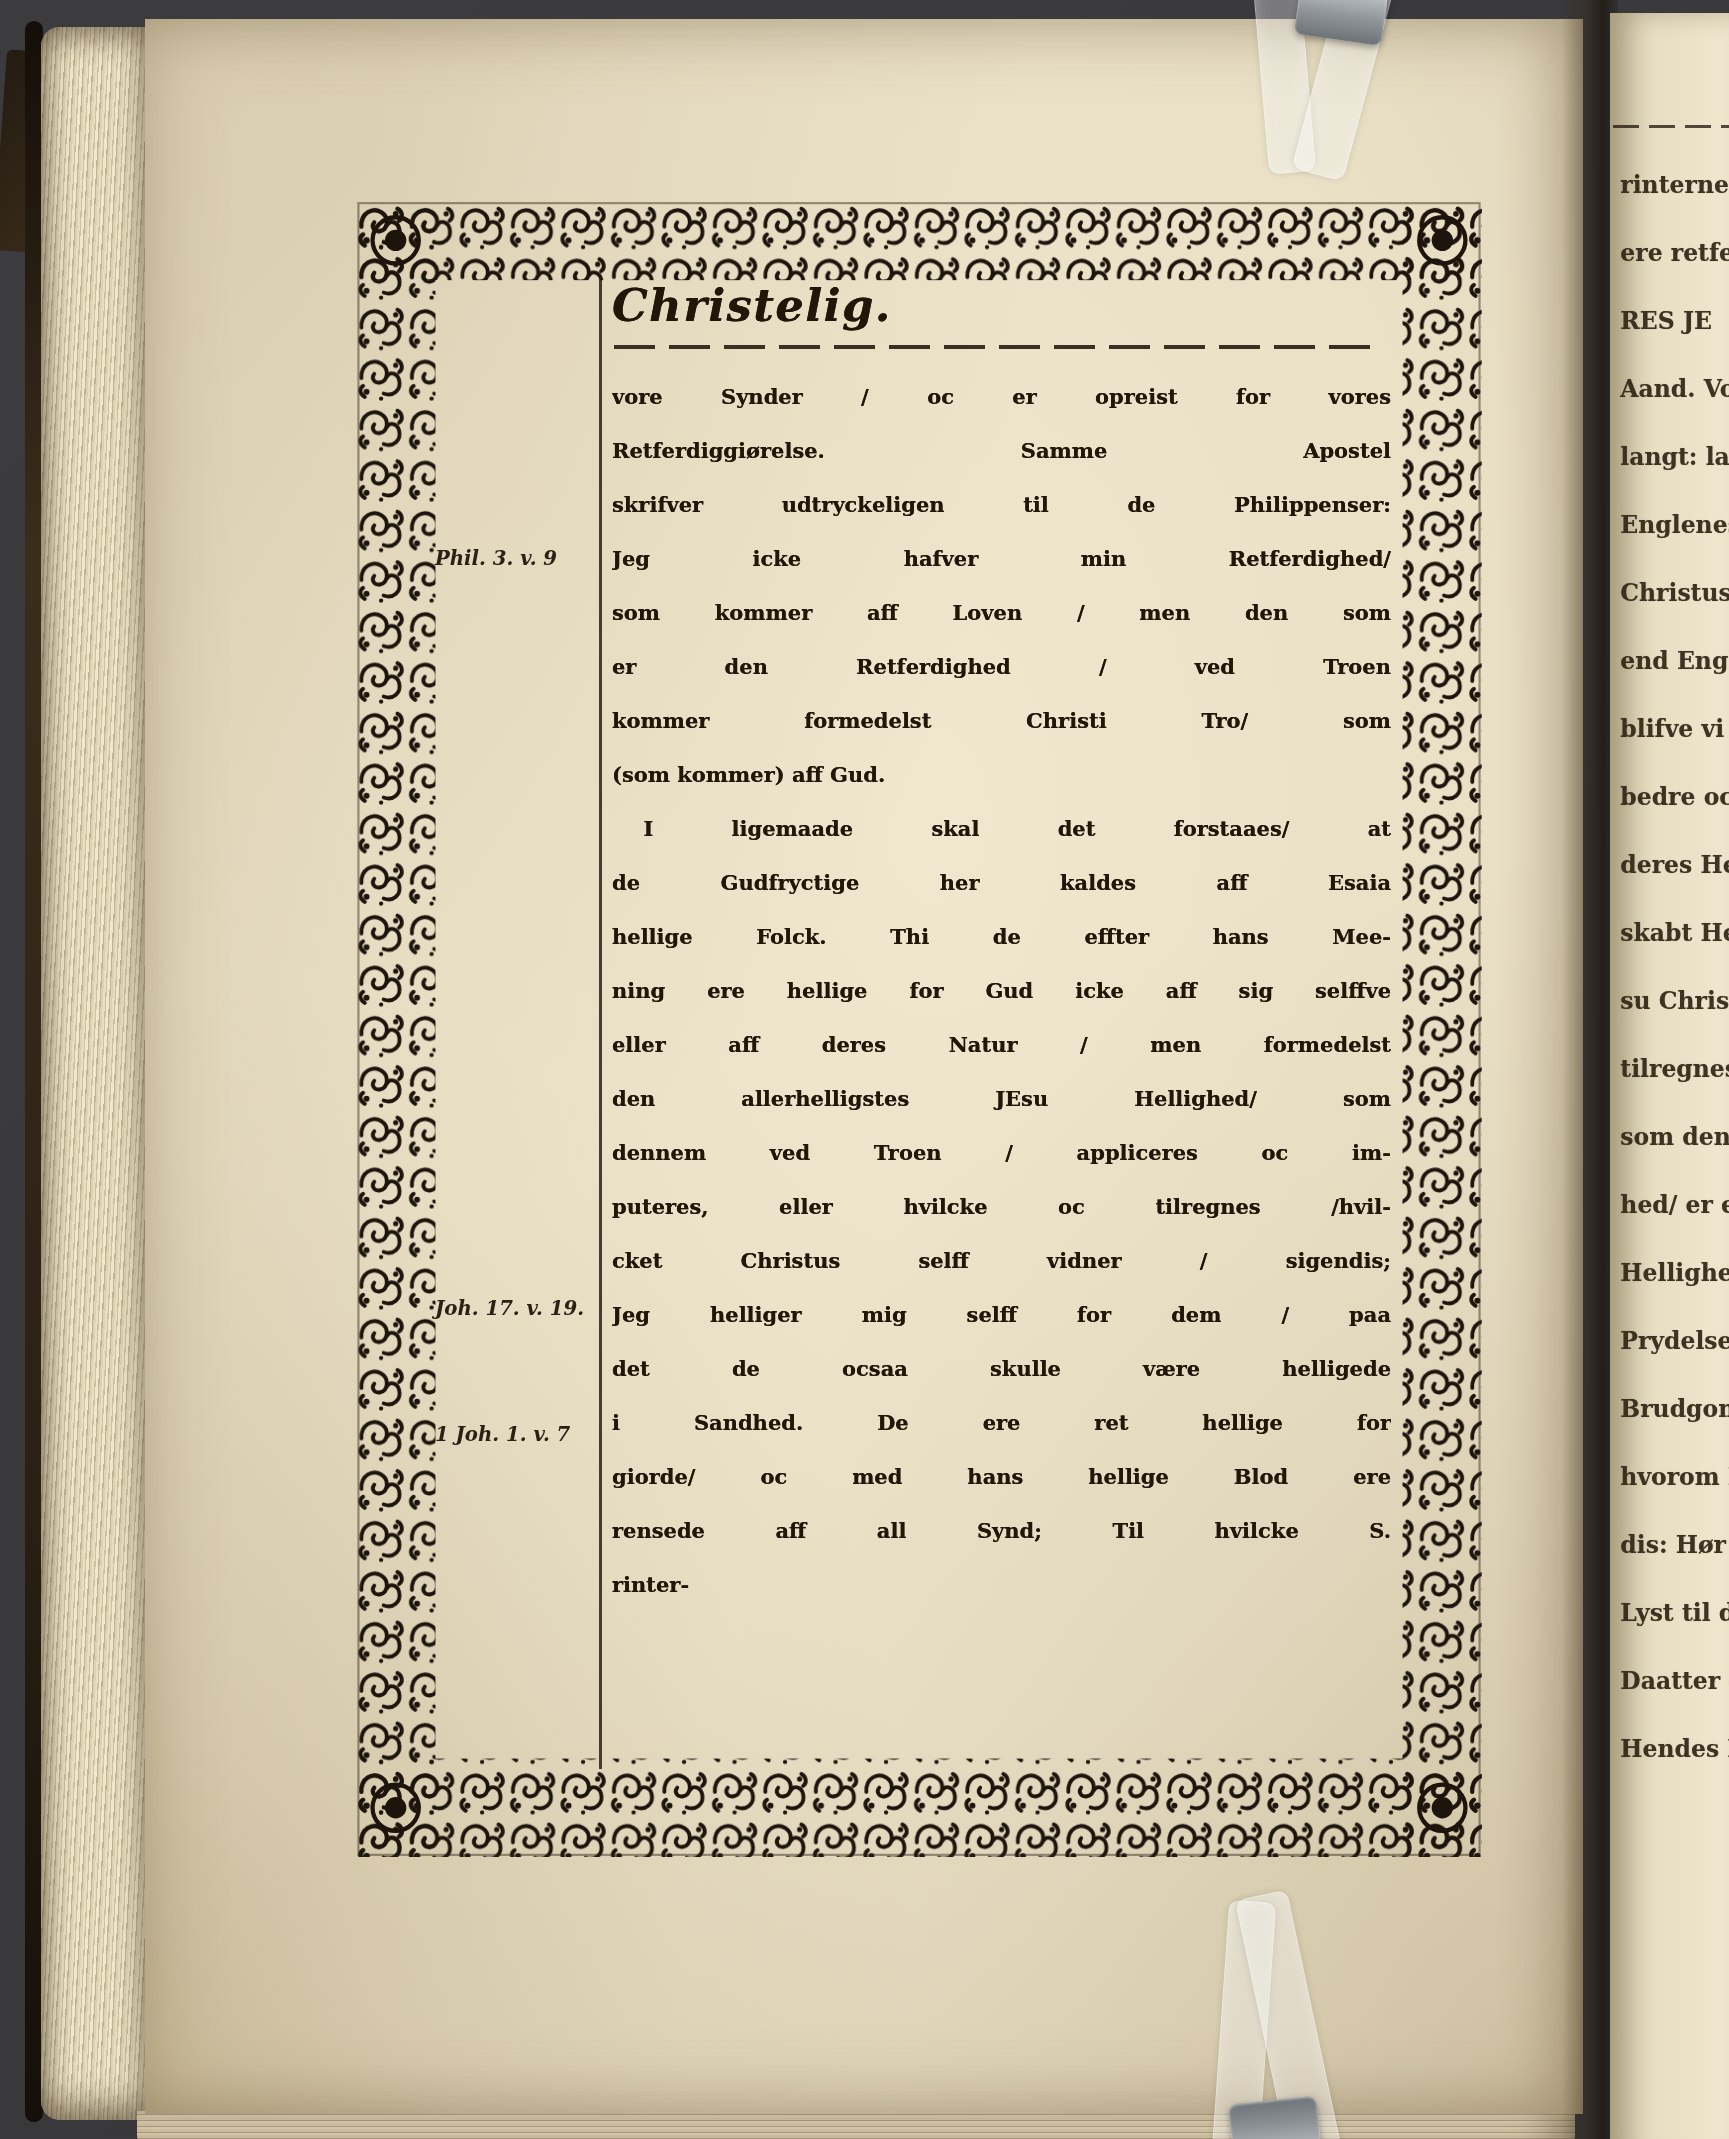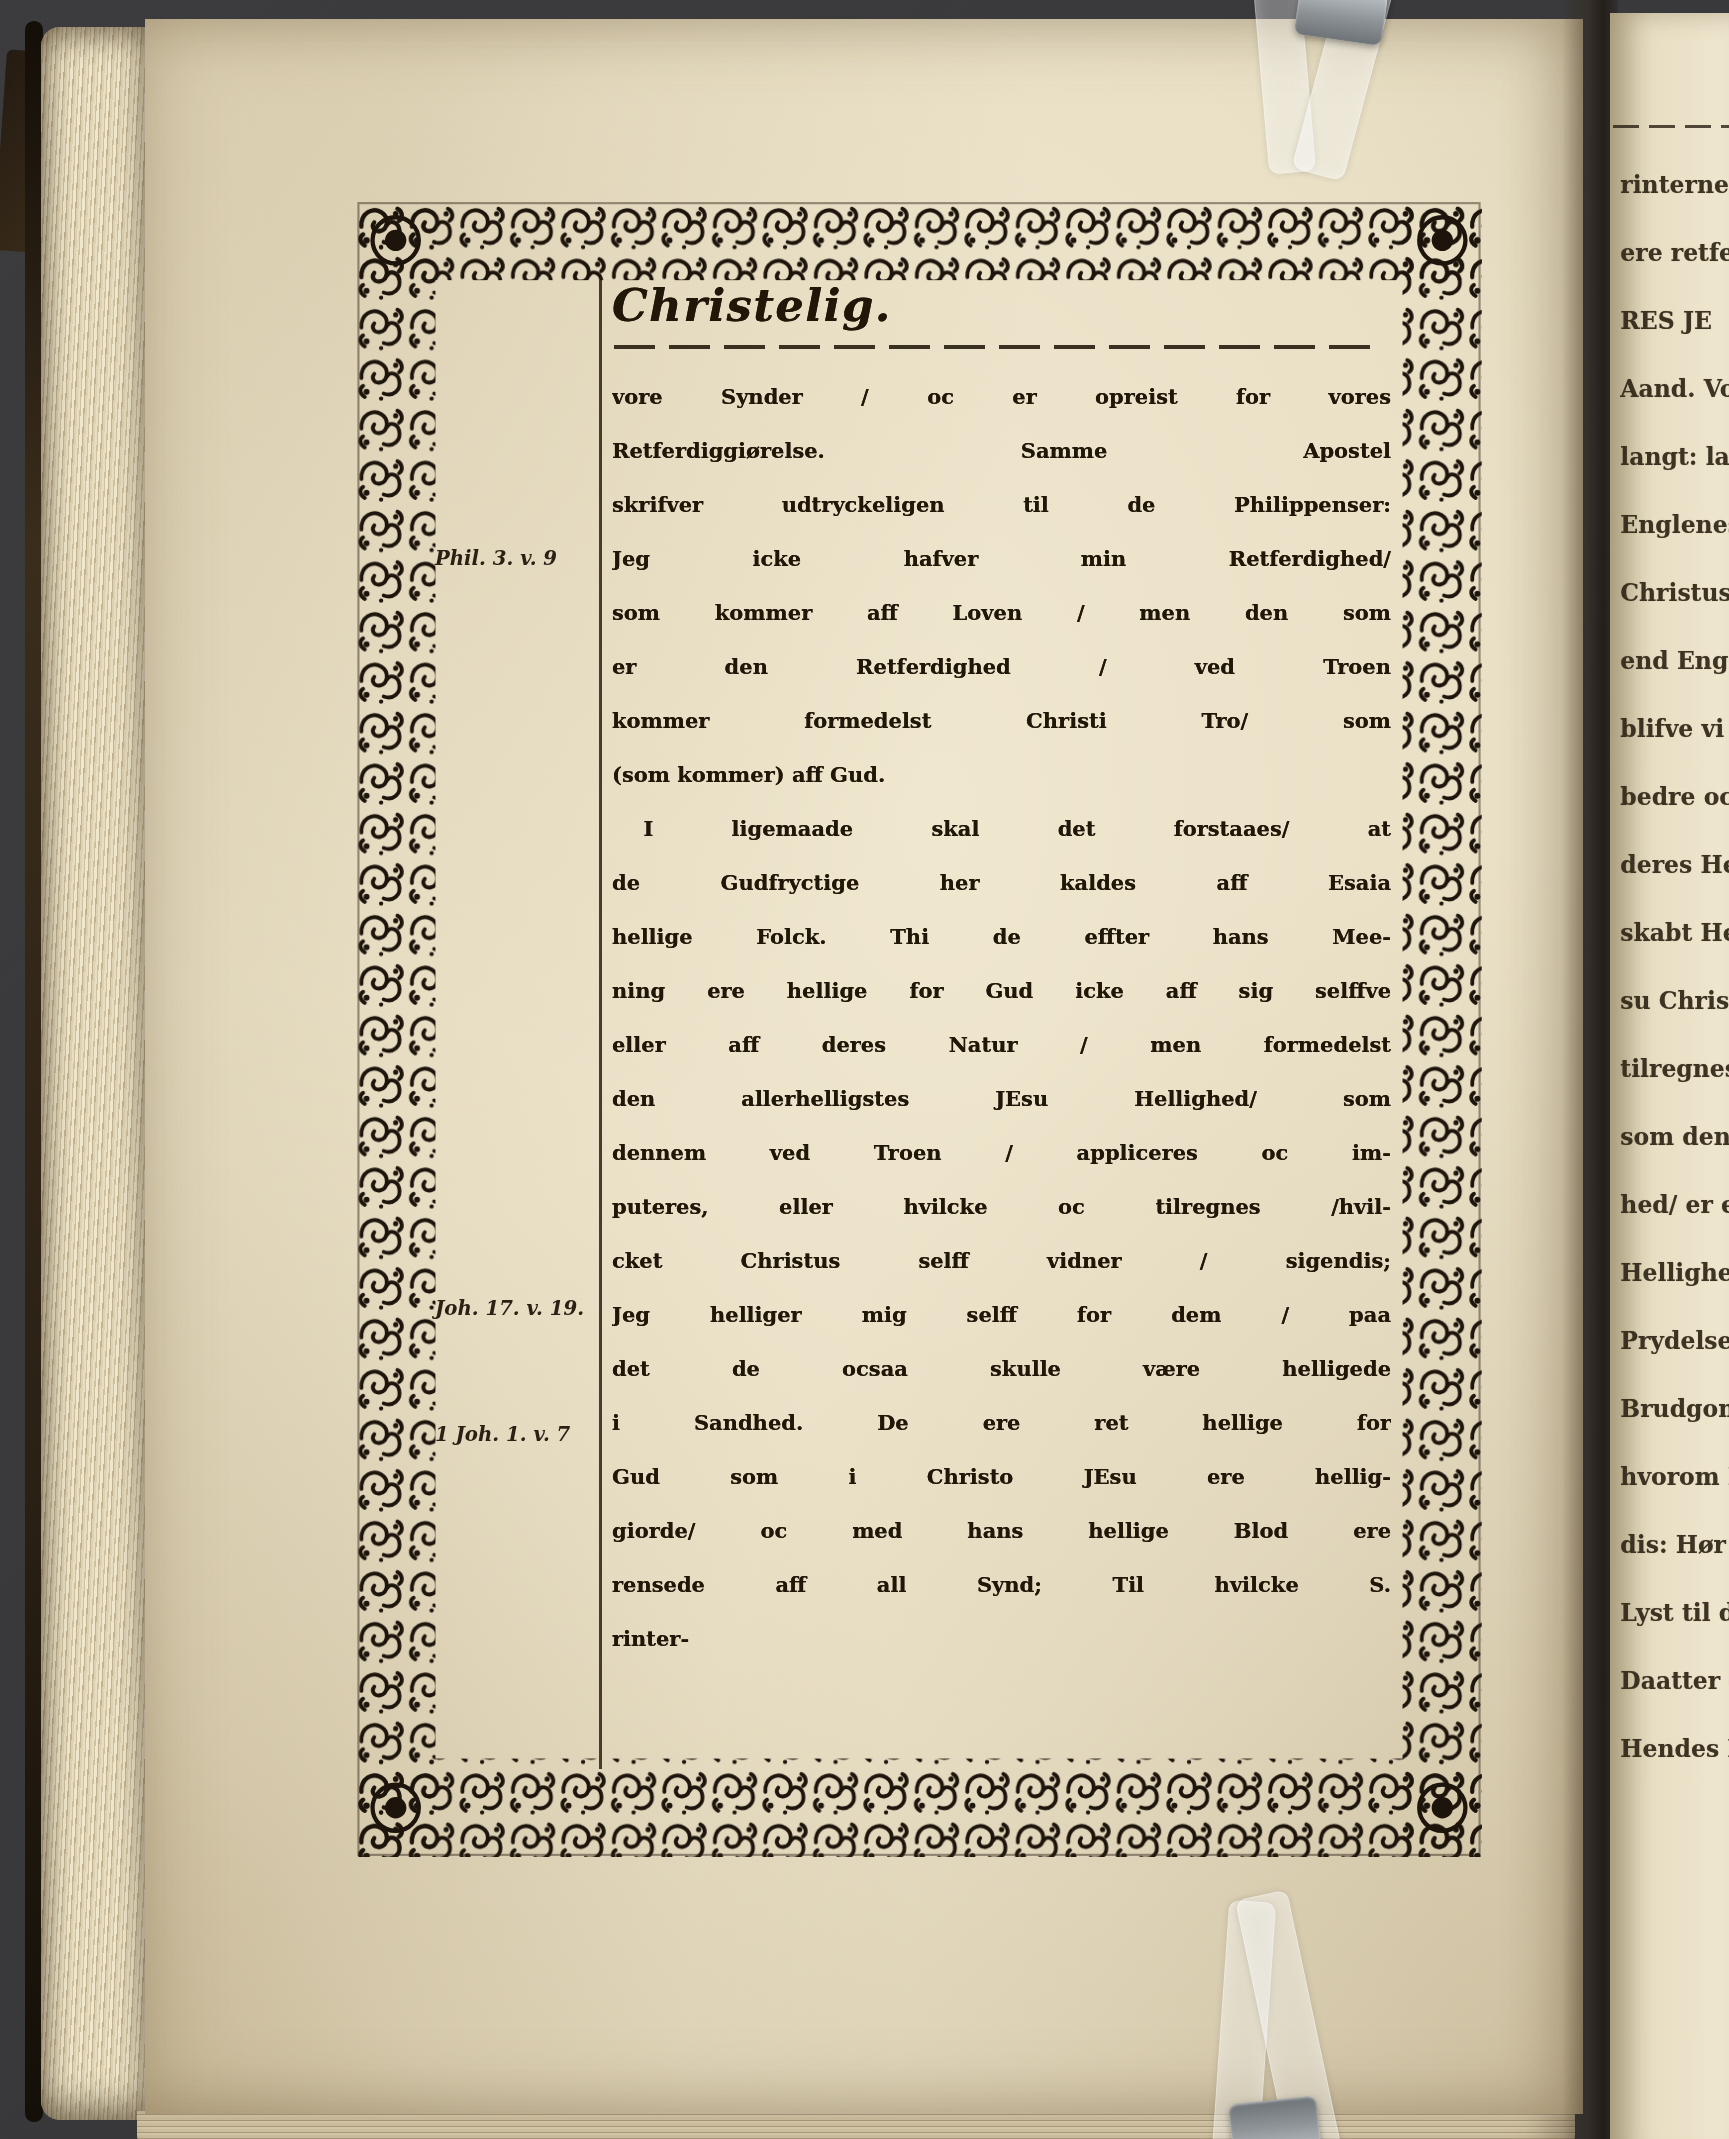--- a/index.html
+++ b/index.html
@@ -218,21 +218,20 @@
           <div class="text-line">hellige Folck. Thi de effter hans Mee-</div>
           <div class="text-line">ning ere hellige for Gud icke aff sig selffve</div>
           <div class="text-line">eller aff deres Natur / men formedelst</div>
           <div class="text-line">den allerhelligstes JEsu Hellighed/ som</div>
           <div class="text-line">dennem ved Troen / appliceres oc im-</div>
           <div class="text-line">puteres, eller hvilcke oc tilregnes /hvil-</div>
           <div class="text-line">cket Christus selff vidner / sigendis;</div>
           <div class="text-line">Jeg helliger mig selff for dem / paa</div>
           <div class="text-line">det de ocsaa skulle være helligede</div>
           <div class="text-line">i Sandhed. De ere ret hellige for</div>
-          <div class="text-line">Gud som i Christo JEsu ere hellig-</div>
           <div class="text-line">giorde/ oc med hans hellige Blod ere</div>
           <div class="text-line">rensede aff all Synd; Til hvilcke S.</div>
         </div>
       <div class="catchword">rinter-</div>
     </div>
   </div>
 
   <div class="gutter"></div>
 
   <div class="right-page">

